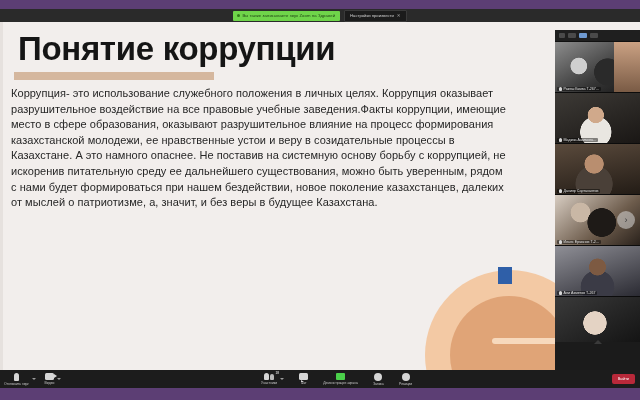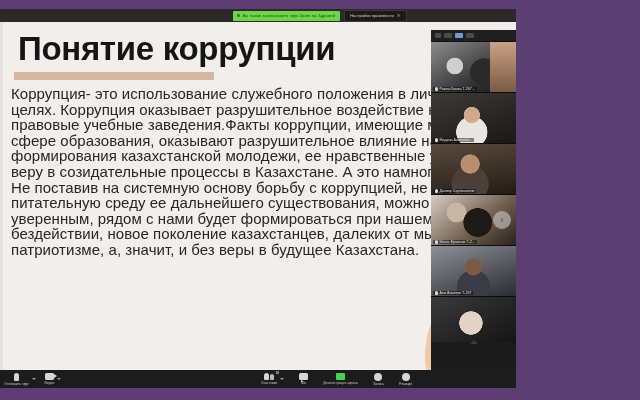--- a/index.html
+++ b/index.html
@@ -3,21 +3,21 @@
 <meta charset="utf-8">
 <style>
   html,body{margin:0;padding:0;}
   body{
     width:640px;height:400px;overflow:hidden;
     background:#5b3f72;
     font-family:"Liberation Sans","DejaVu Sans",sans-serif;
     -webkit-font-smoothing:antialiased;
   }
   .app{
-    position:relative;width:516px;height:400px;
+    position:relative;width:640px;height:400px;
     background:#5b3f72;overflow:hidden;
   }
 
   
   .top-strip{
     position:absolute;left:0;top:0;width:640px;height:9px;
     background:#5c3e74;
   }
   .notif-bar{
     position:absolute;left:0;top:9px;width:640px;height:13px;
@@ -54,21 +54,21 @@
     position:absolute;left:18px;top:8px;
     font-size:33px;font-weight:bold;color:#151515;
     letter-spacing:-.3px;white-space:nowrap;
   }
   .title-underline{
     position:absolute;left:14px;top:50px;
     width:200px;height:8px;background:#d5b79e;
   }
   .slide-body{
     position:absolute;left:11px;top:64px;width:500px;
-    font-size:15px;line-height:15.6px;
+    font-size:11px;line-height:15.6px;
     color:#262626;letter-spacing:.05px;
   }
   .slide-body p{margin:0;}
 
   
   .blob{
     position:absolute;right:45px;bottom:-70px;
     width:170px;height:170px;border-radius:50%;
     background:#f3c9a4;
   }

